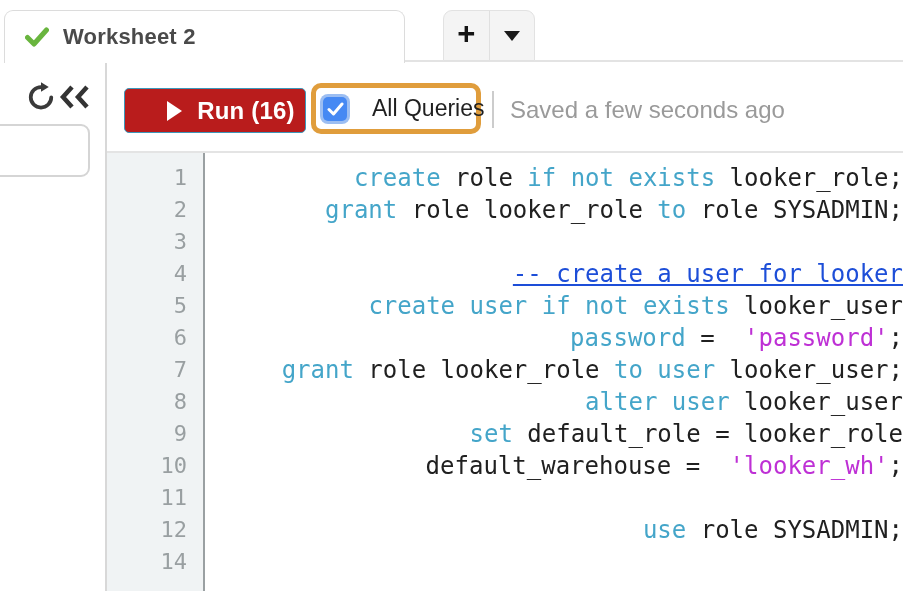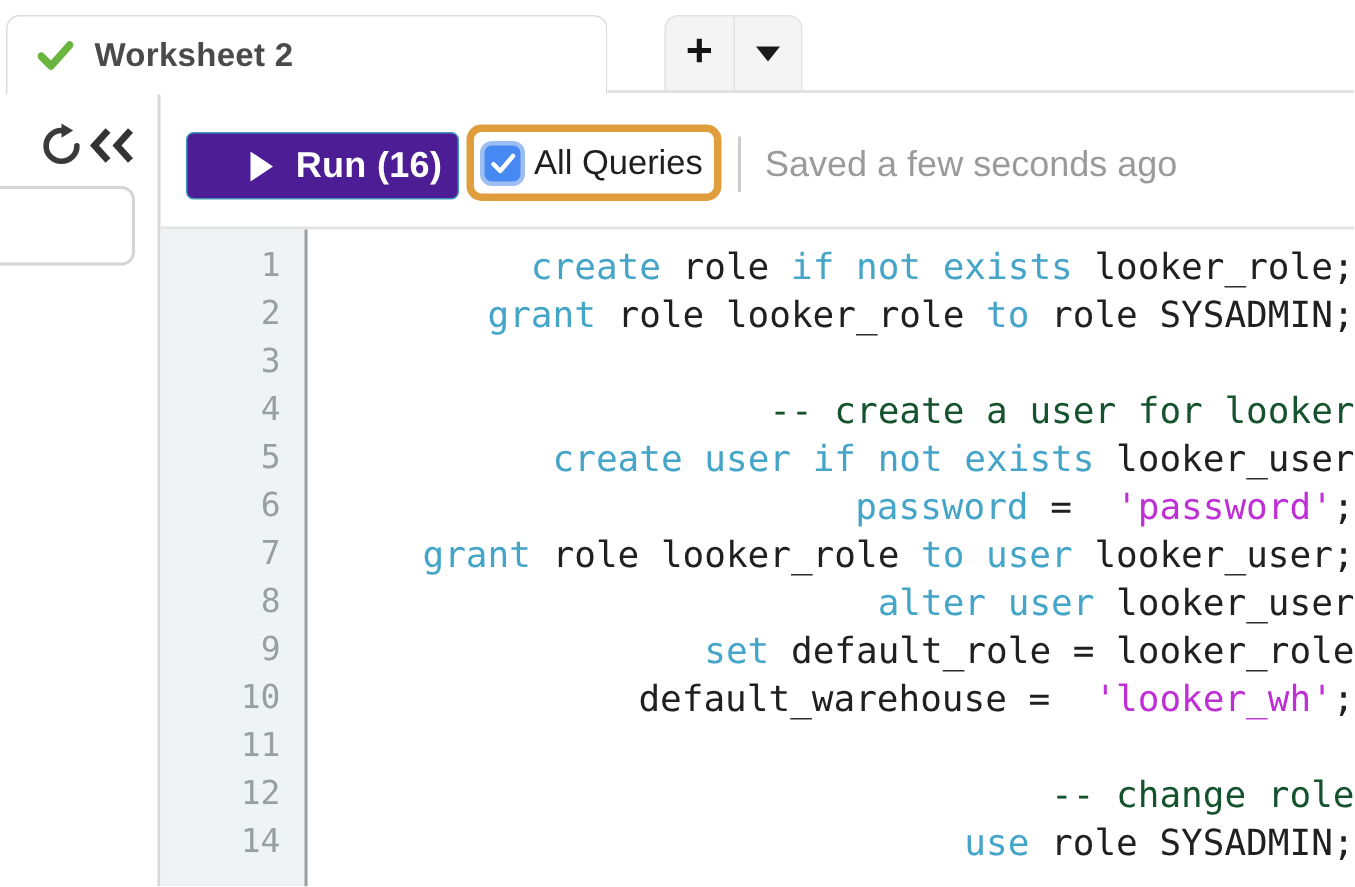--- a/index.html
+++ b/index.html
@@ -34,30 +34,30 @@
   .refresh-btn { left:26px; top:82px; width:30px; height:30px; }
   .collapse-btn { left:58px; top:83px; width:34px; height:28px; }
   .sidebar-box {
     position:absolute; left:-12px; top:124px; width:102px; height:53px;
     background:#ffffff; border:2px solid #d5d5d5; border-radius:9px;
   }
 
   
   .run-btn {
     position:absolute; left:124px; top:88px; width:182px; height:45px;
-    background:#4c1d95; border:1px solid #3d97ba; border-radius:5px;
+    background:#b91c1c; border:1px solid #3d97ba; border-radius:5px;
     display:flex; align-items:center; justify-content:center; gap:15px; cursor:pointer;padding-left:32px;
   }
   .play-tri { width:0; height:0; border-top:10px solid transparent; border-bottom:10px solid transparent; border-left:15px solid #ffffff; }
   .run-label { color:#ffffff; font-size:24px; font-weight:bold; letter-spacing:0.2px; }
 
   .annotation-box {
     position:absolute; left:311px; top:83px; width:170px; height:51px;
     border:5px solid #e09d3c; border-radius:10px; background:transparent;
-    display:flex; align-items:center; padding-left:7px; gap:9px;
+    display:flex; align-items:center; padding-left:7px; gap:25px;
   }
   .checkbox {
     width:24px; height:24px; background:#4689f3; border-radius:5px;
     box-shadow:0 0 0 3px #9cbef2; display:flex; align-items:center; justify-content:center;
     cursor:pointer; flex:0 0 auto;
   }
   .checkbox-label { font-size:23px; color:#1f1f1f; white-space:nowrap; }
 
   .status-divider { position:absolute; left:492px; top:91px; width:2px; height:37px; background:#cccccc; }
   .saved-status { position:absolute; left:510px; top:96px; font-size:24px; color:#9a9a9a; white-space:nowrap; }
@@ -75,21 +75,21 @@
   .code-area {
     position:absolute; left:218px; top:153px; width:685px; height:438px;
     padding-top:9px; cursor:text; overflow:hidden;text-align:right;
   }
   .code-line {
     height:32px; line-height:32px; white-space:pre;
     font-family:"DejaVu Sans Mono", monospace; font-size:24px; color:#202020;
   }
   .tk-keyword { color:#44a5c9; }
   .tk-plain   { color:#202020; }
-  .tk-comment { color:#14532d; }
+  .tk-comment { color:#1d4ed8;text-decoration:underline; }
   .tk-string  { color:#be30d5;margin-left:15px; }
 </style>
 </head>
 <body>
 
 <div class="screen">
 
   <div class="tabbar-line"></div>
 
   <div class="tab-active">
@@ -164,18 +164,17 @@
       <div class="code-line"><span class="tk-keyword">grant</span><span class="tk-plain"> role looker_role </span><span class="tk-keyword">to</span><span class="tk-plain"> role SYSADMIN;</span></div>
       <div class="code-line"> </div>
       <div class="code-line"><span class="tk-comment">-- create a user for looker</span></div>
       <div class="code-line"><span class="tk-keyword">create user if not exists</span><span class="tk-plain"> looker_user</span></div>
       <div class="code-line"><span class="tk-keyword">password</span><span class="tk-plain"> = </span><span class="tk-string">'password'</span><span class="tk-plain">;</span></div>
       <div class="code-line"><span class="tk-keyword">grant</span><span class="tk-plain"> role looker_role </span><span class="tk-keyword">to user</span><span class="tk-plain"> looker_user;</span></div>
       <div class="code-line"><span class="tk-keyword">alter user</span><span class="tk-plain"> looker_user</span></div>
       <div class="code-line"><span class="tk-keyword">set</span><span class="tk-plain"> default_role = looker_role</span></div>
       <div class="code-line"><span class="tk-plain">default_warehouse = </span><span class="tk-string">'looker_wh'</span><span class="tk-plain">;</span></div>
       <div class="code-line"> </div>
-      <div class="code-line"><span class="tk-comment">-- change role</span></div>
       <div class="code-line"><span class="tk-keyword">use</span><span class="tk-plain"> role SYSADMIN;</span></div>
       <div class="code-line"> </div>
     </div>
 
 </div>
 
 </body></html>

